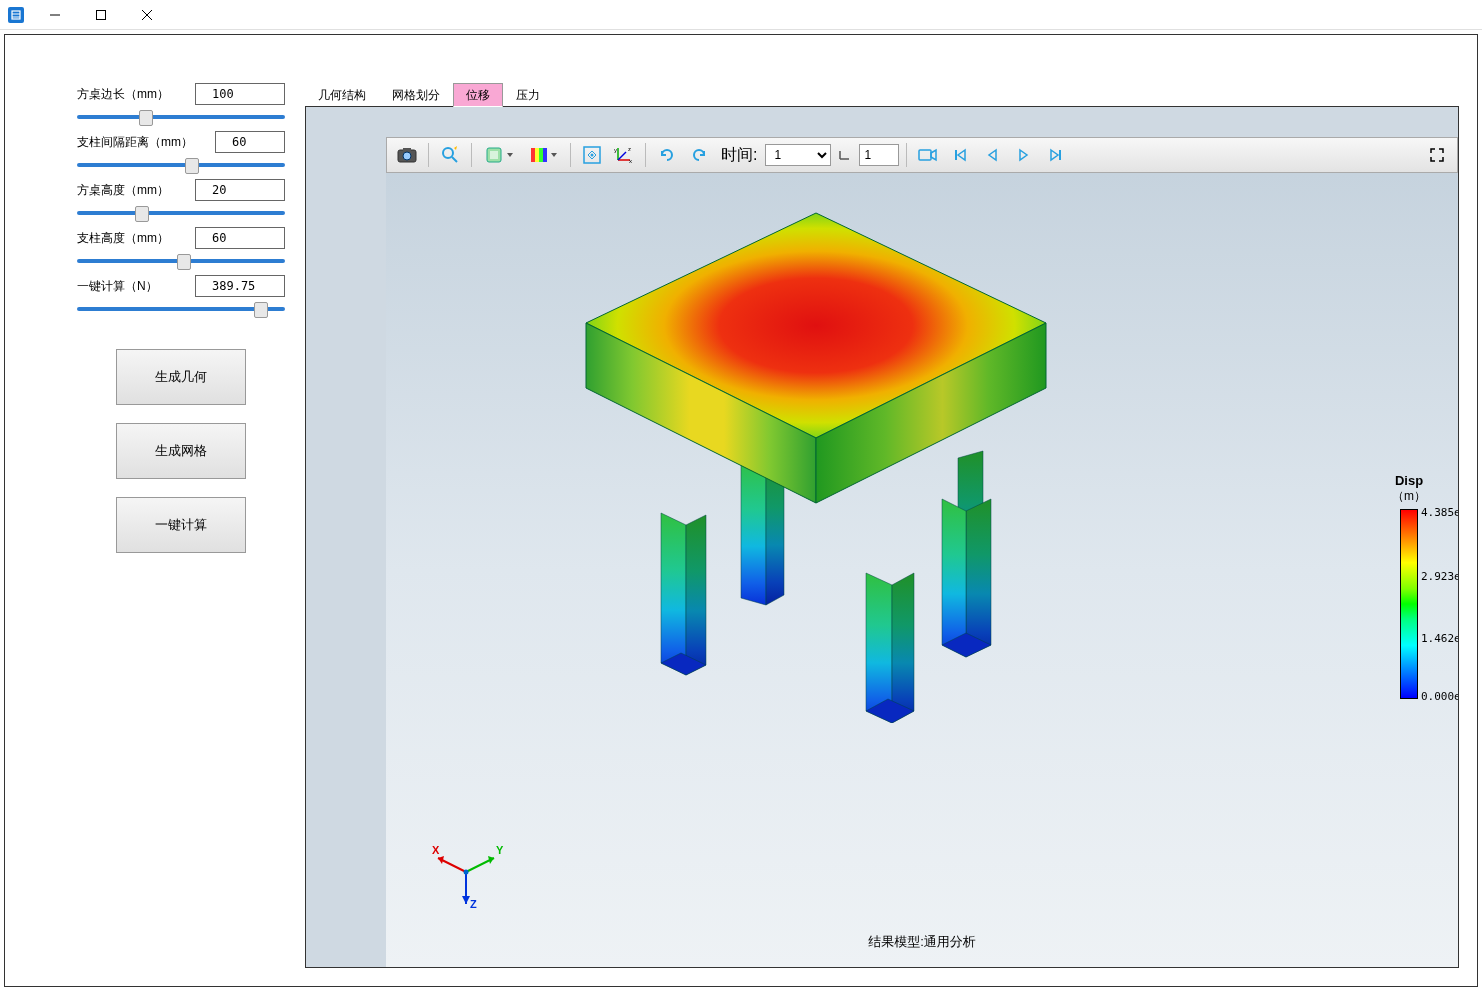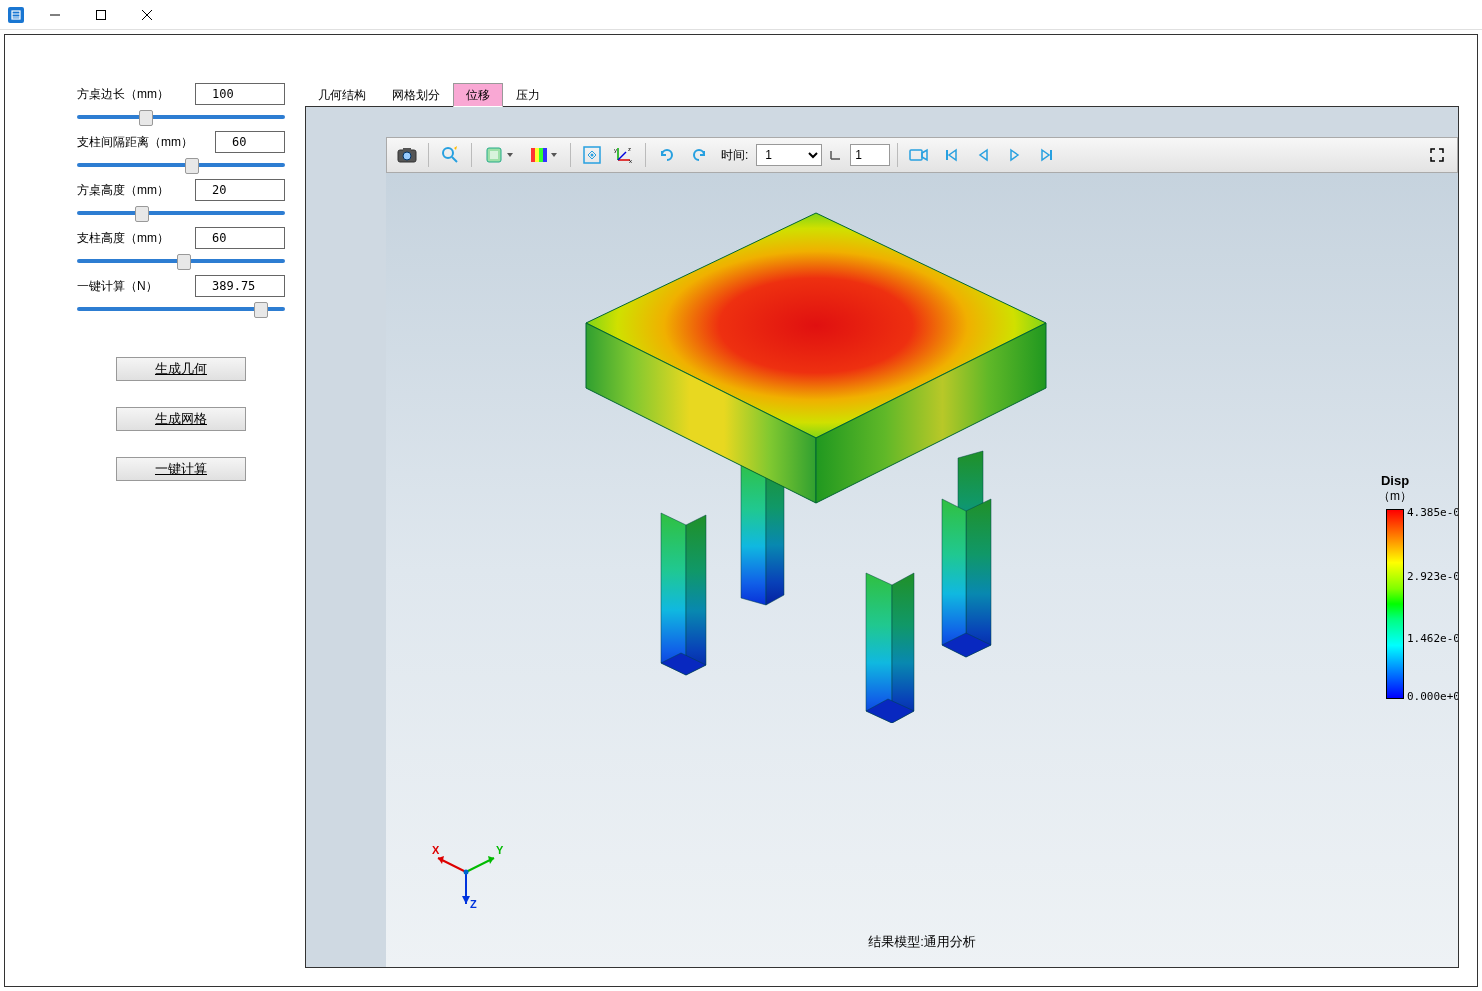--- a/index.html
+++ b/index.html
@@ -16,42 +16,42 @@
 
 .sidebar { width: 208px; display: flex; flex-direction: column; gap: 12px; }
 .param-row { display: flex; flex-direction: column; gap: 4px; }
 .param-head { display: flex; align-items: center; gap: 21px; }
 .param-label { font-size: 12px; color: #000; white-space: nowrap; flex: 1; }
 .param-input { width: 90px; height: 22px; border: 1px solid #666; padding: 0 16px; font-family: monospace; font-size: 12px; }
 .param-input.narrow { width: 70px; }
 .slider { width: 100%; height: 4px; background: #2d7dd2; position: relative; border-radius: 2px; margin-top: 6px; }
 .slider::after { content: ''; position: absolute; top: -5px; width: 12px; height: 14px; background: #e8e8e8; border: 1px solid #999; border-radius: 2px; left: var(--pos, 30%); }
 
-.action-btn { width: 130px; height: 24px; margin: 14px auto 0 auto; background: linear-gradient(#f5f5f5, #e0e0e0); border: 1px solid #999; font-size: 13px; cursor: pointer; display: flex; align-items: center; justify-content: center; text-decoration: underline; }
+.action-btn { width: 130px; height: 56px; margin: 6px auto 0 auto; background: linear-gradient(#f5f5f5, #e0e0e0); border: 1px solid #999; font-size: 13px; cursor: pointer; display: flex; align-items: center; justify-content: center; }
 
 .content { flex: 1; display: flex; flex-direction: column; }
 .tabs { display: flex; height: 24px; }
 .tab { padding: 3px 12px; font-size: 12px; cursor: pointer; border: 1px solid transparent; }
 .tab.active { border: 1px solid #999; border-bottom-color: #fff; background: #f9a8d4; position: relative; z-index: 2; }
 .viewer-frame { flex: 1; border: 1px solid #333; margin-top: -1px; background: #cfd9e2; position: relative; overflow: hidden; }
 
 .vtoolbar { position: absolute; top: 30px; left: 80px; right: 0; height: 36px; background: linear-gradient(#f7f7f7, #e3e3e3); border: 1px solid #aaa; display: flex; align-items: center; padding: 0 6px; gap: 4px; }
 .vtool { width: 28px; height: 28px; display: flex; align-items: center; justify-content: center; cursor: pointer; border-radius: 3px; }
 .vtool.dd { width: 40px; }
 .vtool-sep { width: 1px; height: 24px; background: #bbb; margin: 0 3px; }
-.time-label { font-size: 12px; margin: 0 4px; }
+.time-label { font-size: 16px; margin: 0 4px; }
 .time-select { height: 22px; width: 66px; font-size: 12px; border: 1px solid #999; background: #fff; padding: 0 4px; }
 .time-spin { height: 22px; width: 40px; font-size: 12px; border: 1px solid #999; background: #fff; padding: 0 4px; }
 
 .canvas-area { position: absolute; top: 66px; left: 80px; right: 0; bottom: 0; background: linear-gradient(180deg, #c6d3de 0%, #dfe7ee 50%, #eef2f5 100%); }
 
 .triad { position: absolute; left: 40px; bottom: 55px; width: 80px; height: 80px; }
 .model-caption { position: absolute; bottom: 16px; left: 50%; transform: translateX(-50%); font-size: 13px; color: #000; }
 
-.legend { position: absolute; right: 18px; top: 300px; width: 90px; text-align: center; }
+.legend { position: absolute; right: 4px; top: 300px; width: 90px; text-align: center; }
 .legend-title { font-size: 13px; font-weight: bold; }
 .legend-unit { font-size: 12px; margin-bottom: 4px; }
 .legend-bar { width: 18px; height: 190px; margin: 0 auto; background: linear-gradient(180deg, #ff0000 0%, #ff7f00 14%, #ffff00 28%, #7fff00 42%, #00ff00 50%, #00ff7f 58%, #00ffff 72%, #007fff 86%, #0000ff 100%); border: 1px solid #000; position: relative; }
 .legend-tick { position: absolute; left: 20px; font-size: 11px; white-space: nowrap; font-family: monospace; }
 
 .table-model { position: absolute; left: 180px; top: 30px; width: 500px; height: 520px; }
 
 svg text { font-family: sans-serif; }
 </style>
 </head>

